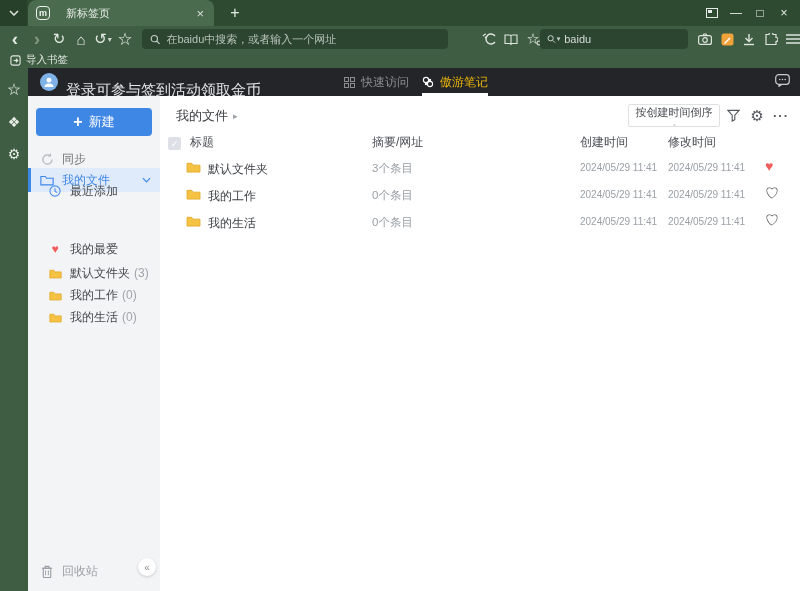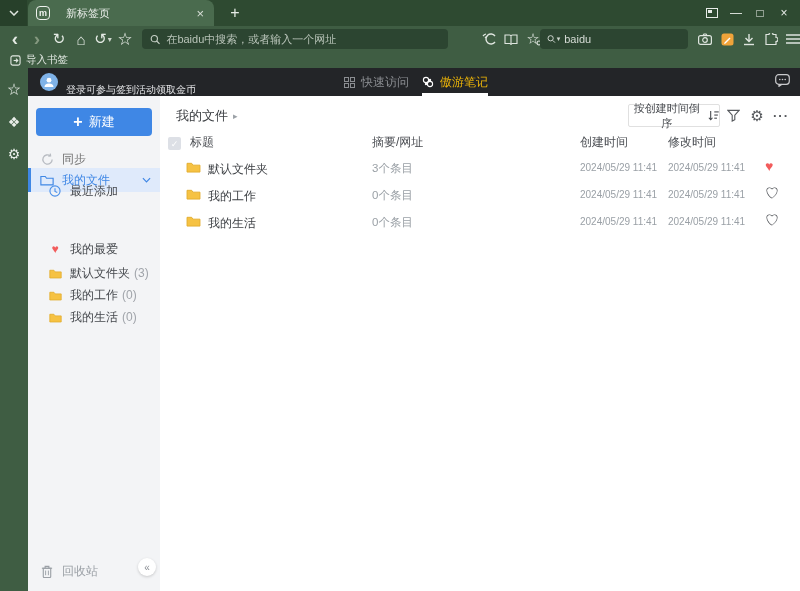--- a/index.html
+++ b/index.html
@@ -36,21 +36,21 @@
   .bm-item { display:flex; align-items:center; cursor:pointer; }
   .bm-item span { color:#e2e8e2; font-size:10.5px; margin-left:5px; }
 
   
   .side-strip { position:absolute; left:0; top:68px; width:28px; height:523px; background:#3f5d43; }
   .strip-icon { width:28px; height:28px; display:flex; align-items:center; justify-content:center; color:#e8ede8; font-size:14px; cursor:pointer; }
 
   
   .app-header { position:absolute; left:28px; top:68px; width:772px; height:28px; background:#232528; display:flex; align-items:center; }
   .avatar { position:absolute; left:12px; top:5px; width:18px; height:18px; border-radius:50%; background:#7fb3e8; display:flex; align-items:center; justify-content:center; cursor:pointer; }
-  .login-text { position:absolute; left:38px; top:8px; height:28px; display:flex; align-items:center; color:#e4e5e7; font-size:10px; cursor:pointer; }
+  .login-text { position:absolute; left:38px; top:8px; height:28px; display:flex; align-items:center; color:#e4e5e7; font-size:15px; cursor:pointer; }
   .hdr-tab { position:absolute; top:0; height:28px; display:flex; align-items:center; cursor:pointer; font-size:12px; }
   .hdr-tab.quick { left:316px; color:#8b8e92; }
   .hdr-tab.notes { left:394px; color:#eab308; }
   .hdr-tab .ic { margin-right:6px; display:flex; }
   .hdr-tab.notes::after { content:""; position:absolute; left:0; right:0; bottom:0; height:3px; background:#fff; }
   .feedback-btn { position:absolute; right:10px; top:6px; cursor:pointer; display:flex; }
 
   
   .app-sidebar { position:absolute; left:28px; top:96px; width:132px; height:495px; background:#f3f4f6; }
   .new-btn { position:absolute; left:8px; top:12px; width:116px; height:28px; background:#3f87e5; border:none; border-radius:4px; color:#fff; font-size:13px; cursor:pointer; display:flex; align-items:center; justify-content:center; gap:6px; font-family:"Liberation Sans",sans-serif; }
@@ -66,21 +66,21 @@
   .recycle-row { top:464px; padding-left:12px; color:#9ba0a6; }
   .collapse-btn { position:absolute; left:110px; top:462px; width:18px; height:18px; border-radius:50%; background:#fff; box-shadow:0 1px 3px rgba(0,0,0,.18); color:#8a8e94; font-size:10px; display:flex; align-items:center; justify-content:center; cursor:pointer; }
 
   
   .app-main { position:absolute; left:160px; top:96px; width:640px; height:495px; background:#fff; }
   .breadcrumb { position:absolute; left:16px; top:11px; font-size:13px; color:#3c3f43; cursor:pointer; display:flex; align-items:center; }
   .breadcrumb .arr { font-size:9px; color:#9aa0a6; margin-left:5px; }
   .note-search { position:absolute; left:265px; top:8px; width:192px; height:23px; border:1px solid #e0e0e0; border-radius:2px; display:flex; align-items:center; padding:0 7px; }
   .note-search input { border:none; outline:none; flex:1; font-size:11.5px; color:#45484d; font-family:"Liberation Sans",sans-serif; }
   .note-search input::placeholder { color:#c0c3c7; opacity:1; }
-  .sort-btn { position:absolute; left:468px; top:8px; width:92px; height:23px; border:1px solid #e0e0e0; border-radius:2px; background:#fff; display:flex; align-items:center; justify-content:center; gap:4px; font-size:11px; color:#45484d; cursor:pointer; font-family:"Liberation Sans",sans-serif; }
+  .sort-btn { position:absolute; left:468px; top:8px; width:92px; height:23px; border:1px solid #e0e0e0; border-radius:2px; background:#fff; display:flex; align-items:center; justify-content:center; gap:4px; font-size:11px; color:#45484d; cursor:pointer; font-family:"Liberation Sans",sans-serif;flex-direction:column; }
   .mini-tool { position:absolute; top:8px; width:22px; height:23px; display:flex; align-items:center; justify-content:center; color:#55585c; cursor:pointer; }
   .gear-glyph { font-size:15px; }
   .dots-glyph { font-size:13px; font-weight:bold; letter-spacing:1px; color:#55585c; }
 
   .tbl-header { position:absolute; left:0; top:38px; width:640px; height:20px; font-size:12px; color:#4c4f54; }
   .checkbox { position:absolute; left:8px; top:3px; width:13px; height:13px; background:#dde0e6; border-radius:2px; display:flex; align-items:center; justify-content:center; color:#fff; font-size:9px; cursor:pointer; }
   .col { position:absolute; top:0; white-space:nowrap; }
   .col-title { left:30px; } .col-summary { left:212px; } .col-created { left:420px; } .col-modified { left:508px; }
 
   .tbl-row { position:absolute; left:0; width:640px; height:27px; cursor:pointer; }

